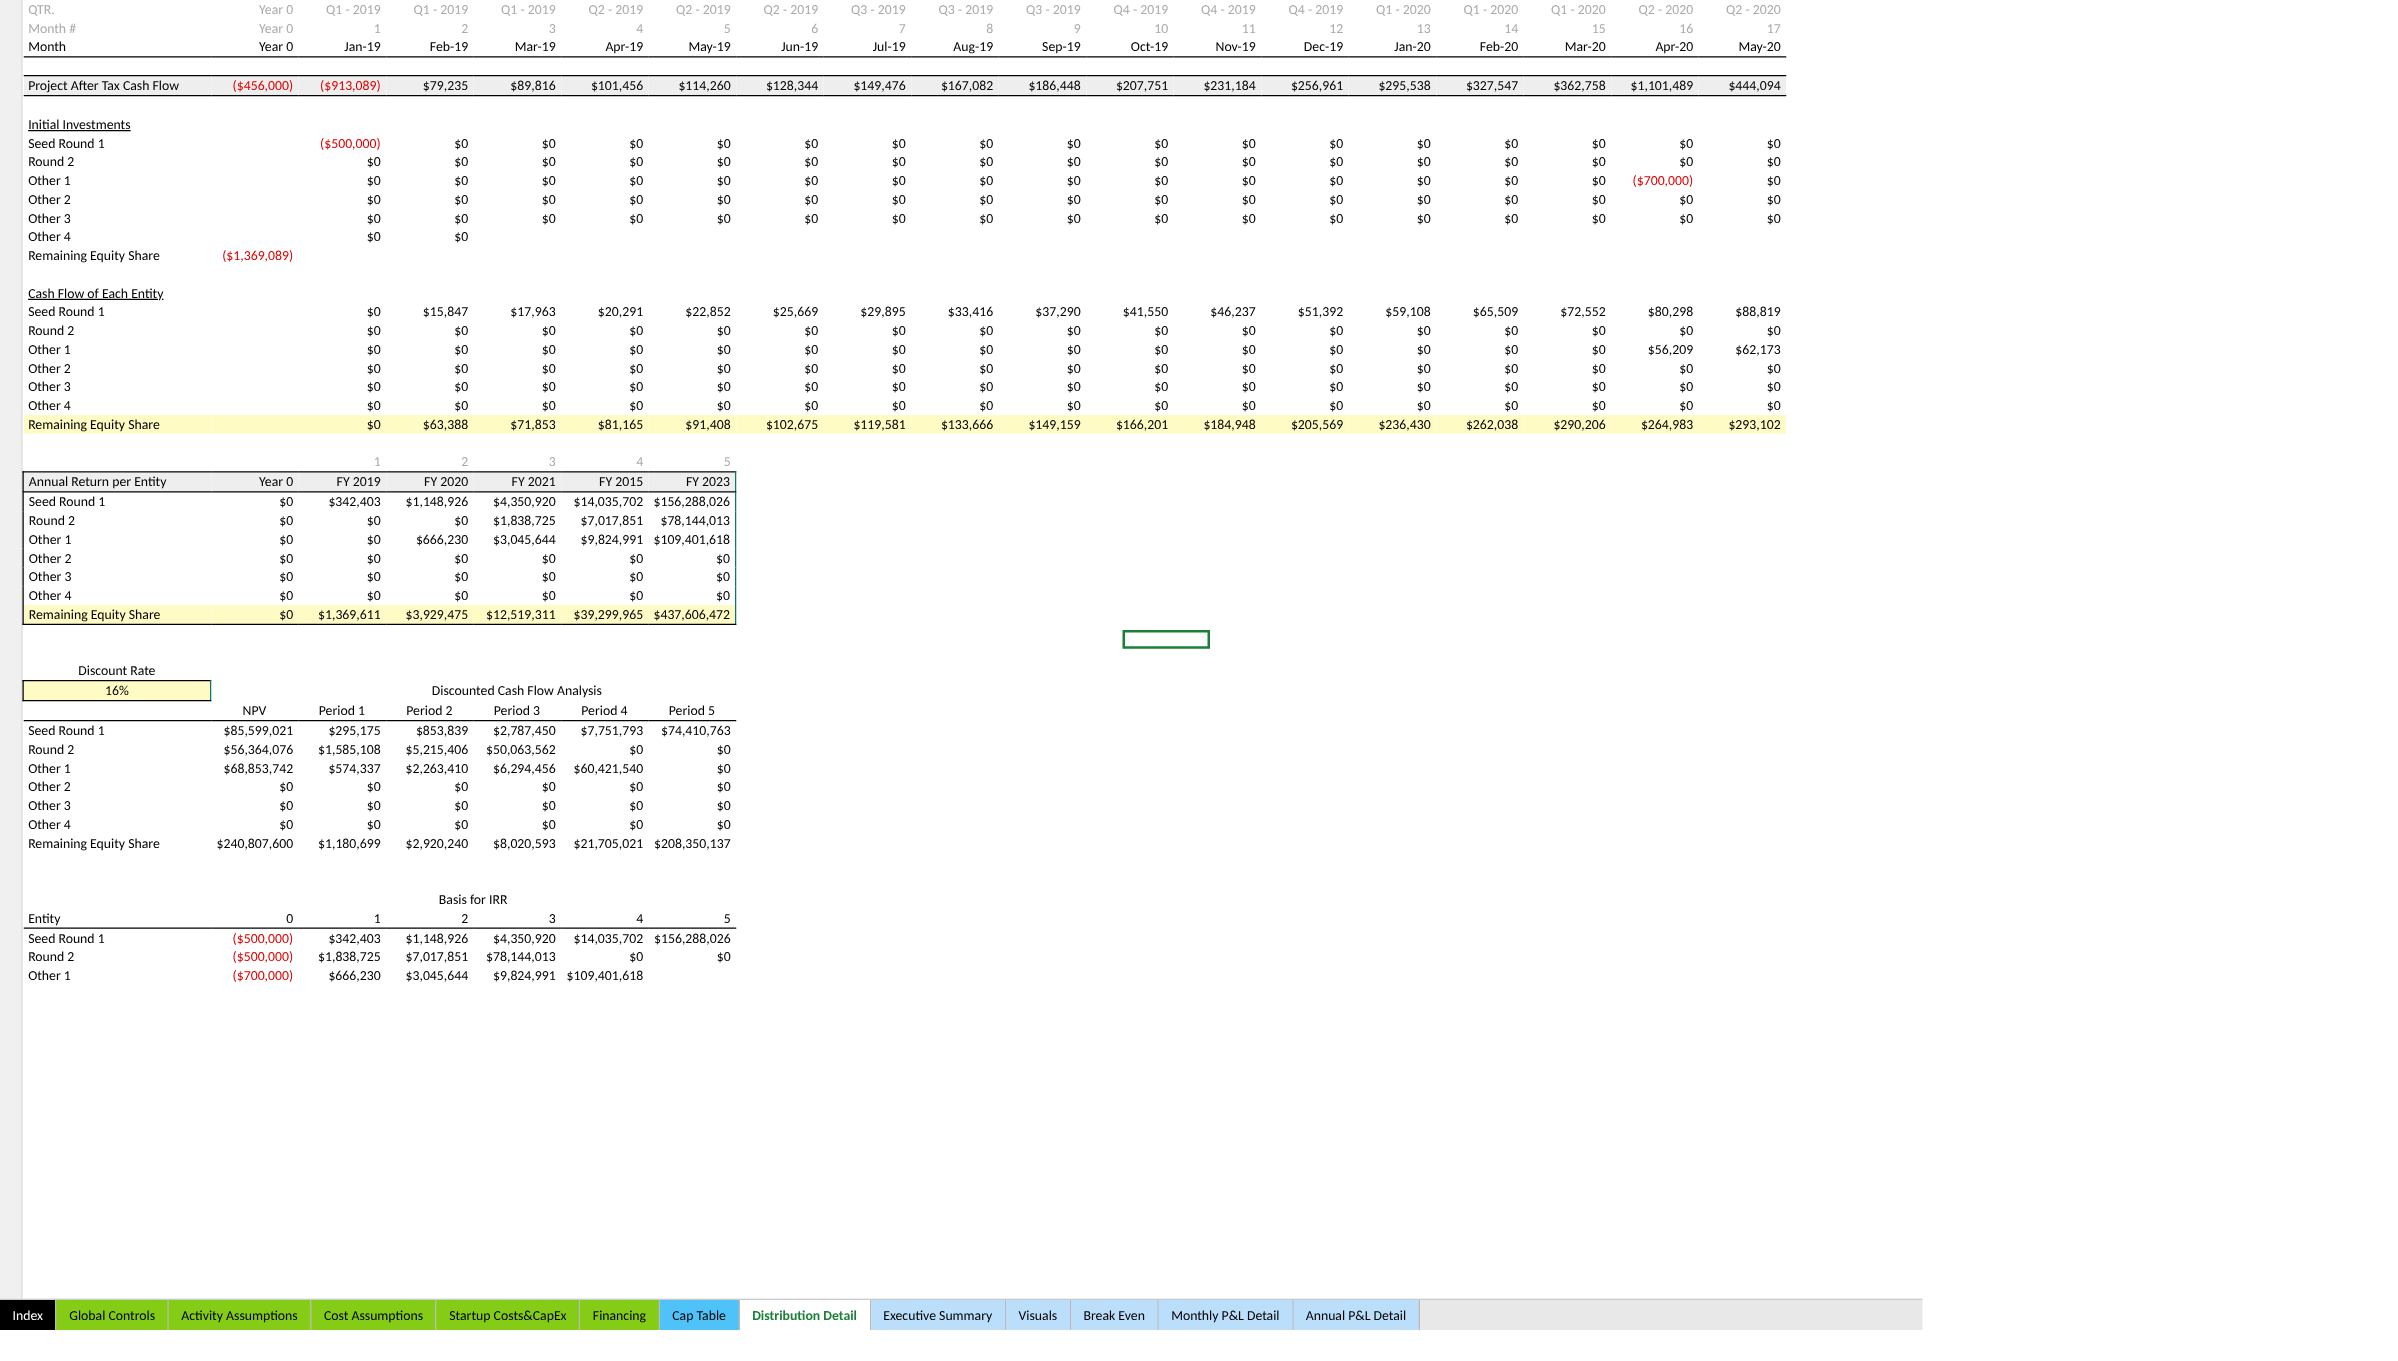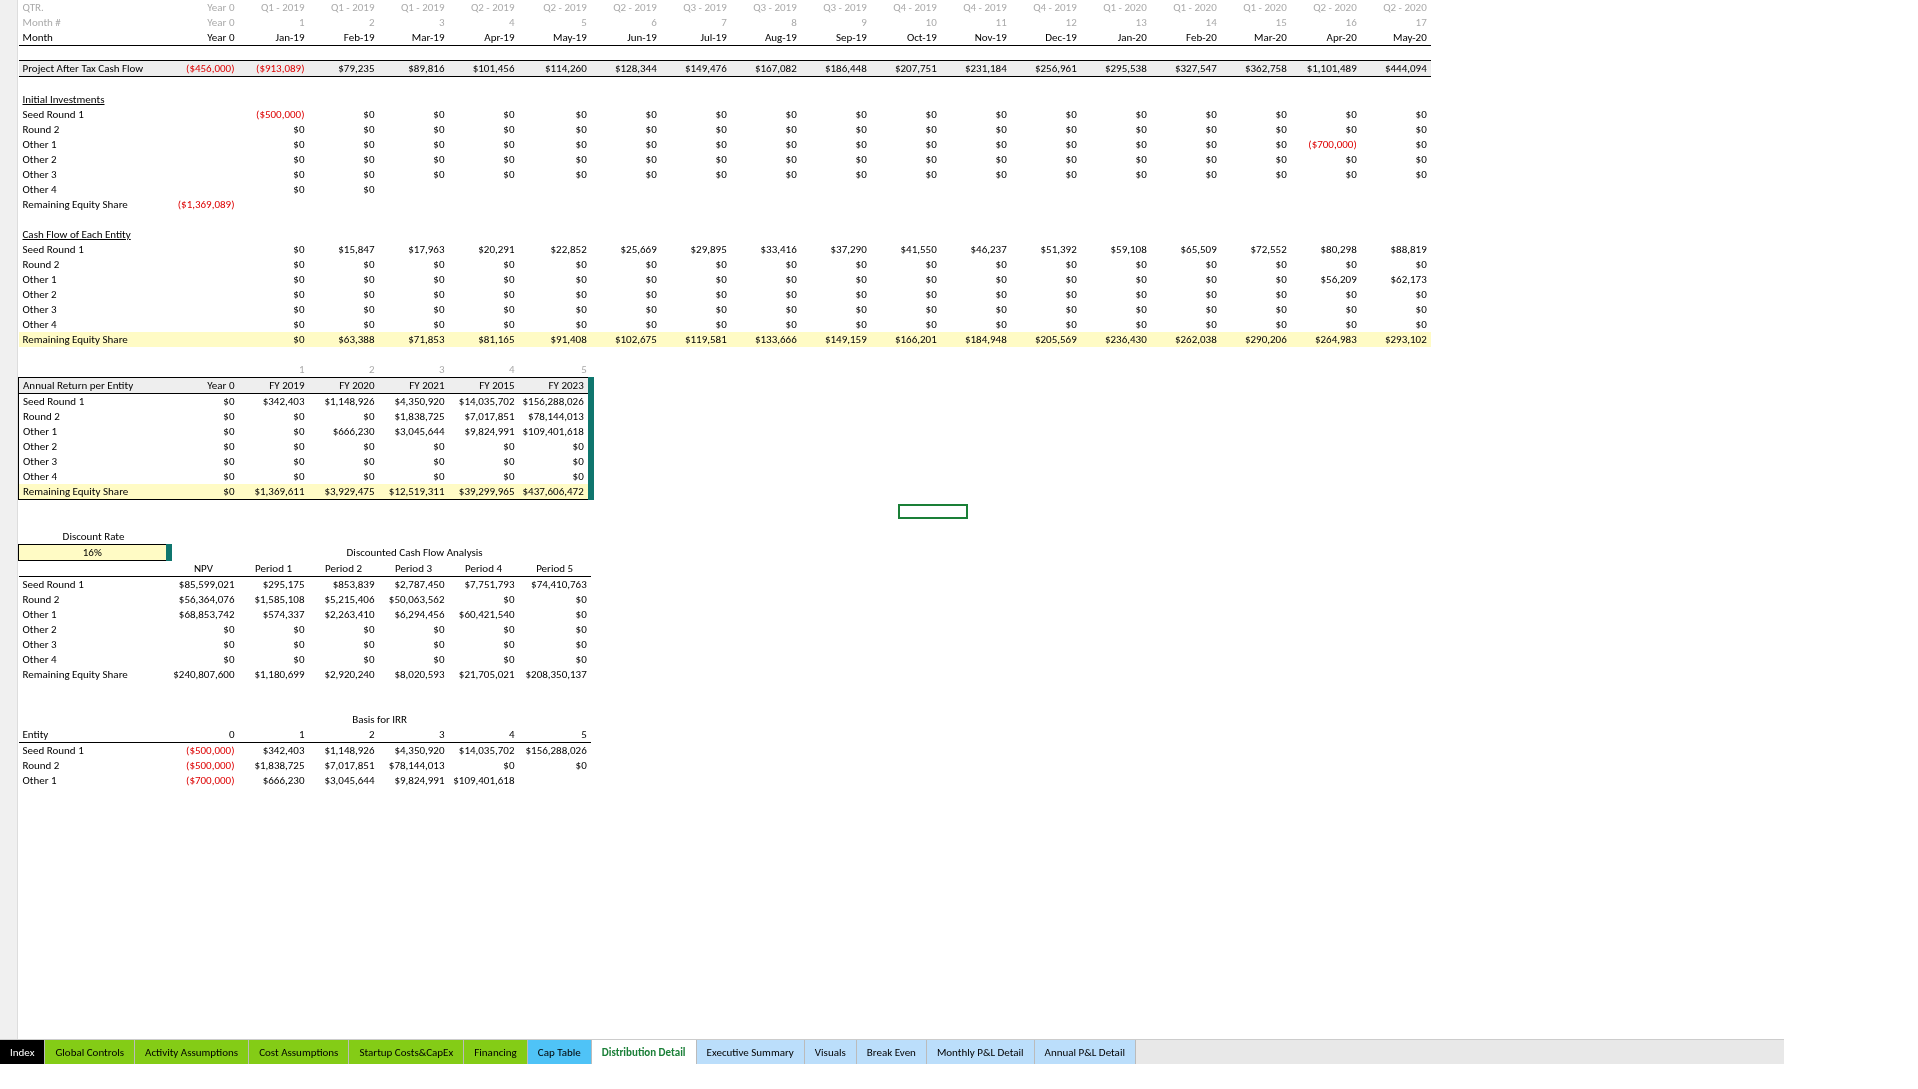--- a/index.html
+++ b/index.html
@@ -14,27 +14,27 @@
   .neg { color: #d00; }
   .bold { font-weight: normal; }
   .under { text-decoration: underline; }
   .grayfill { background: #eee; }
   .yellowfill { background: #fffbc5; }
   .center { text-align: center !important; }
   .left { text-align: left !important; }
   .bt { border-top: 1px solid #000; margin-left: 40px; }
   .bb { border-bottom: 1px solid #000; }
   .bl { border-left: 1px solid #000; }
-  .br { border-right: 6px solid #0f766e; }
+  .br { border-right: 1px solid #0f766e; }
   .selected { border: 2px solid #1a7f37; }
   .col-a { width: 150px; }
   .col-n { width: 70px; }
   .spacer { height: 15px; }
   
-  .tabs { position: absolute; left: 0; bottom: 0; width: 1784px; height: 25px; display: flex; align-items: stretch; background: #e8e8e8; border-top: 1px solid #ccc; }
+  .tabs { position: absolute; left: 0; bottom: 0; width: 1538px; height: 25px; display: flex; align-items: stretch; background: #e8e8e8; border-top: 1px solid #ccc; }
   .tab { padding: 4px 10px; font-size: 11px; border-right: 1px solid #bbb; cursor: pointer; display: flex; align-items: center; }
   .tab.black { background: #000; color: #fff; }
   .tab.yellow { background: #84cc16; color: #000; }
   .tab.lblue { background: #4fc3f7; color: #000; }
   .tab.green { color: #1a7f37; font-weight: bold; background: #fff; }
   .tab.blue { background: #bbdefb; color: #000; }
 </style>
 </head>
 <body>
 

